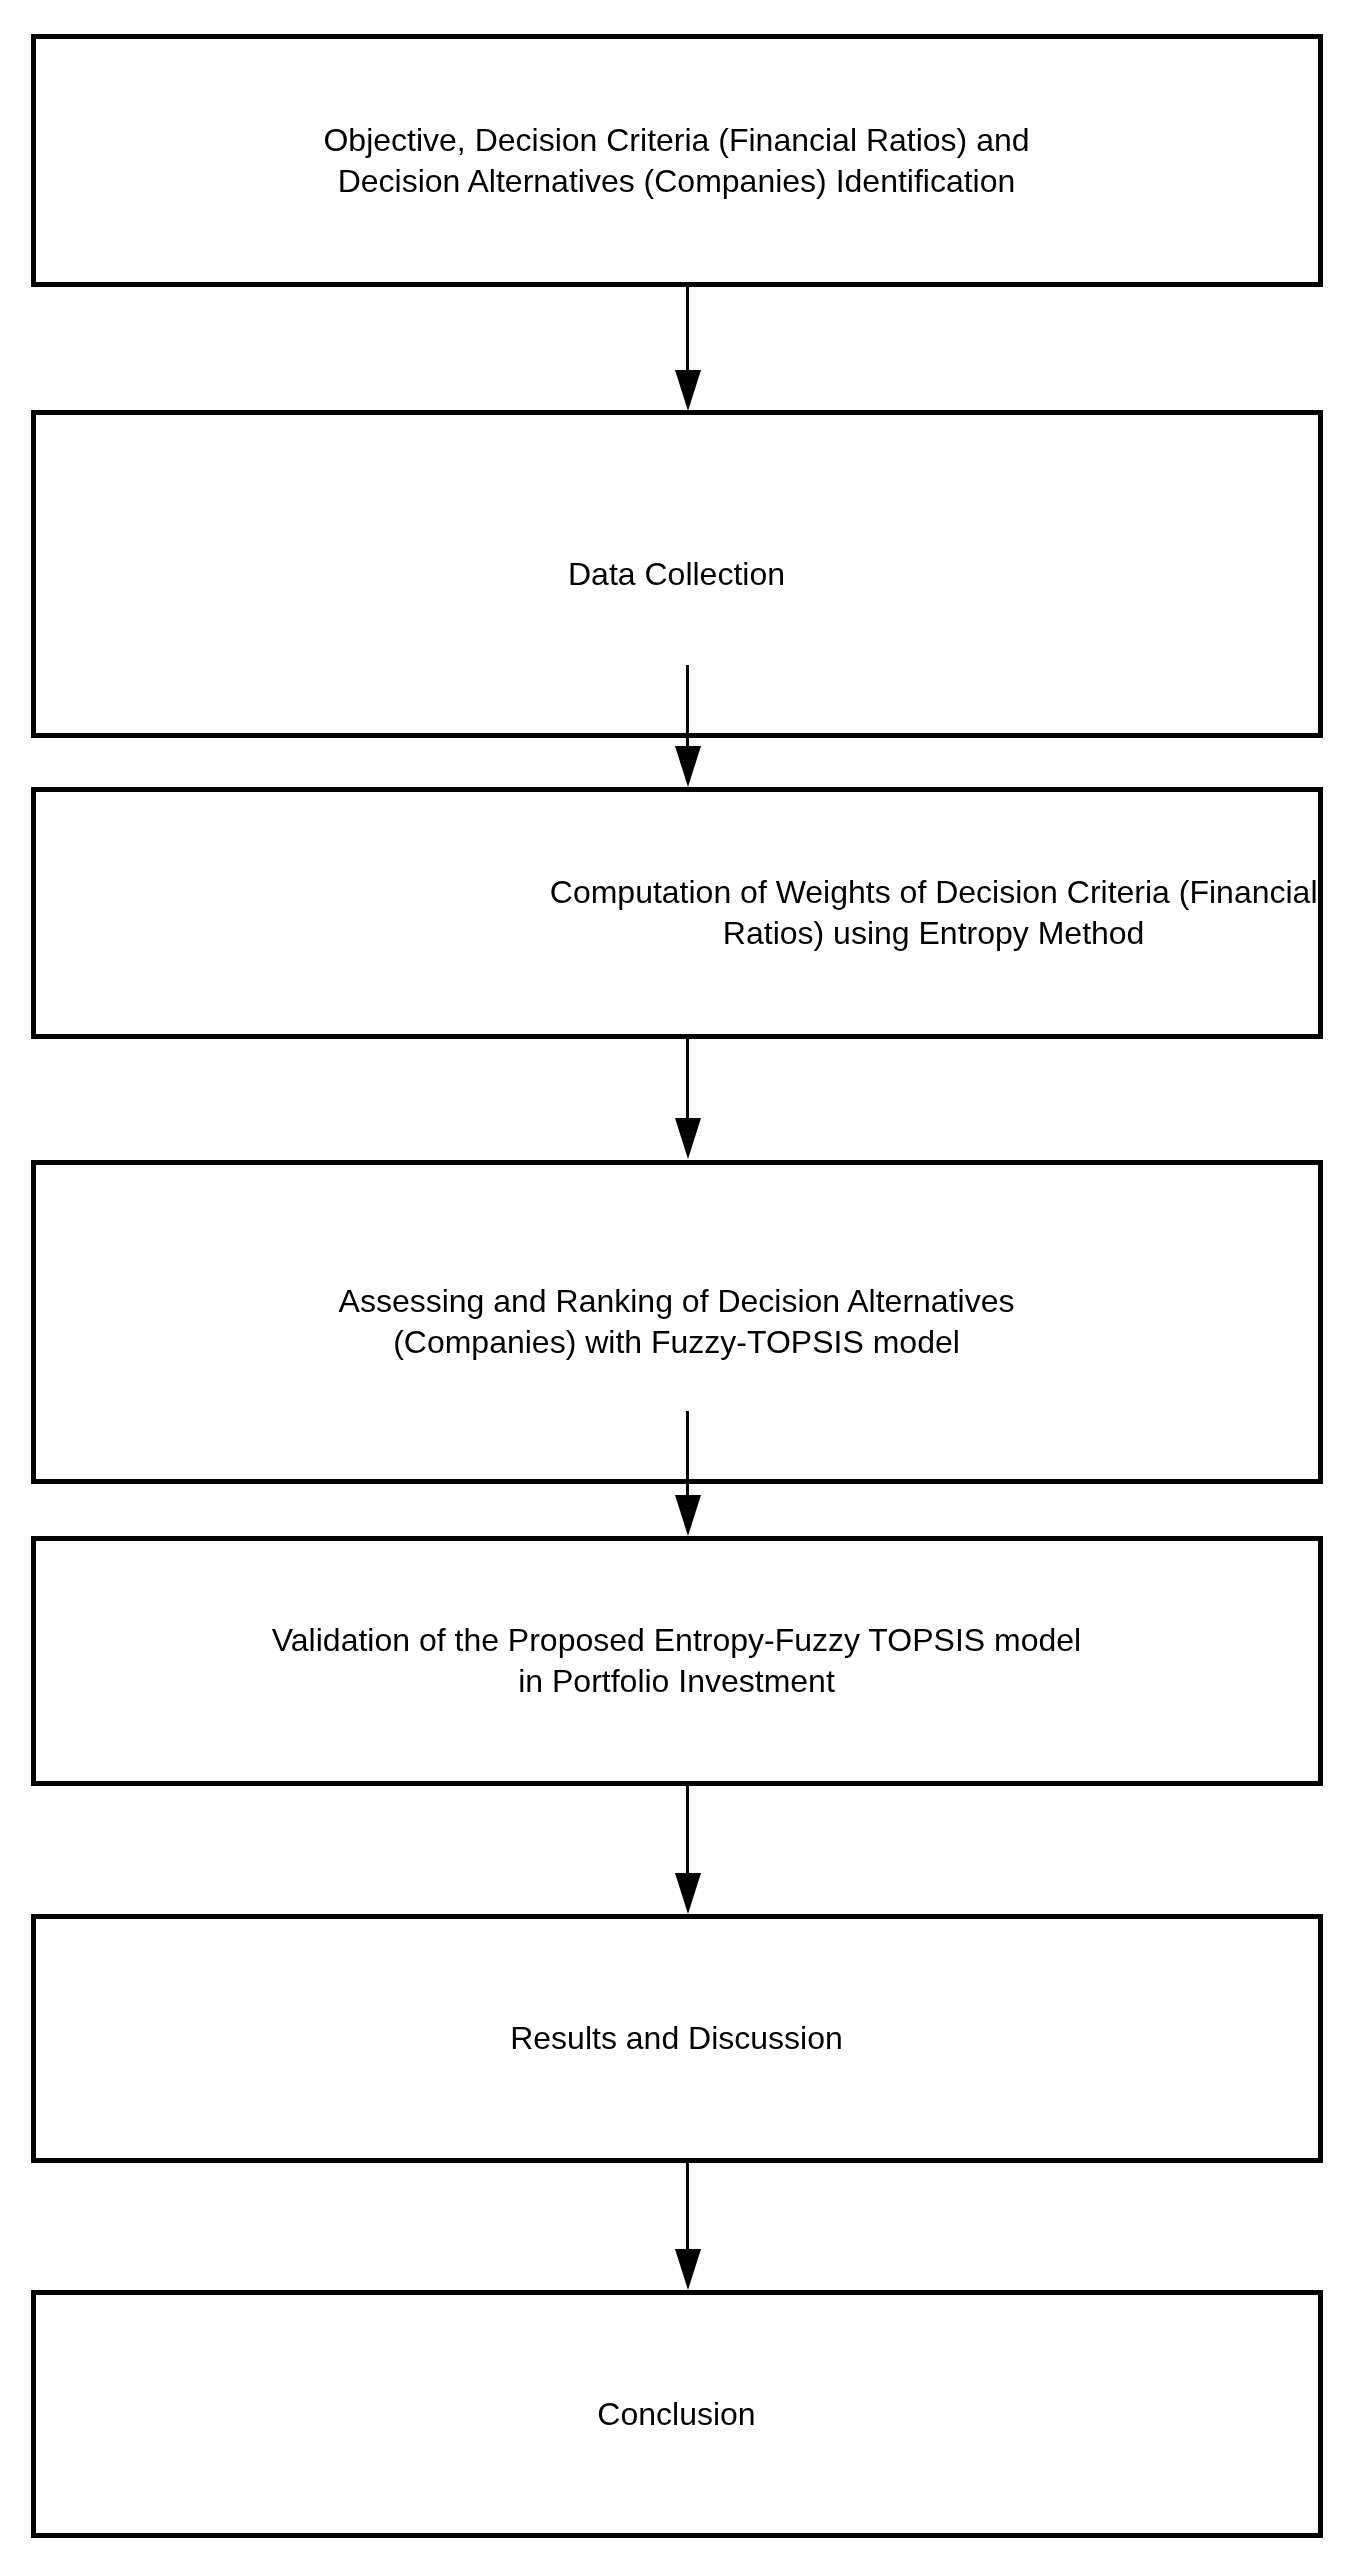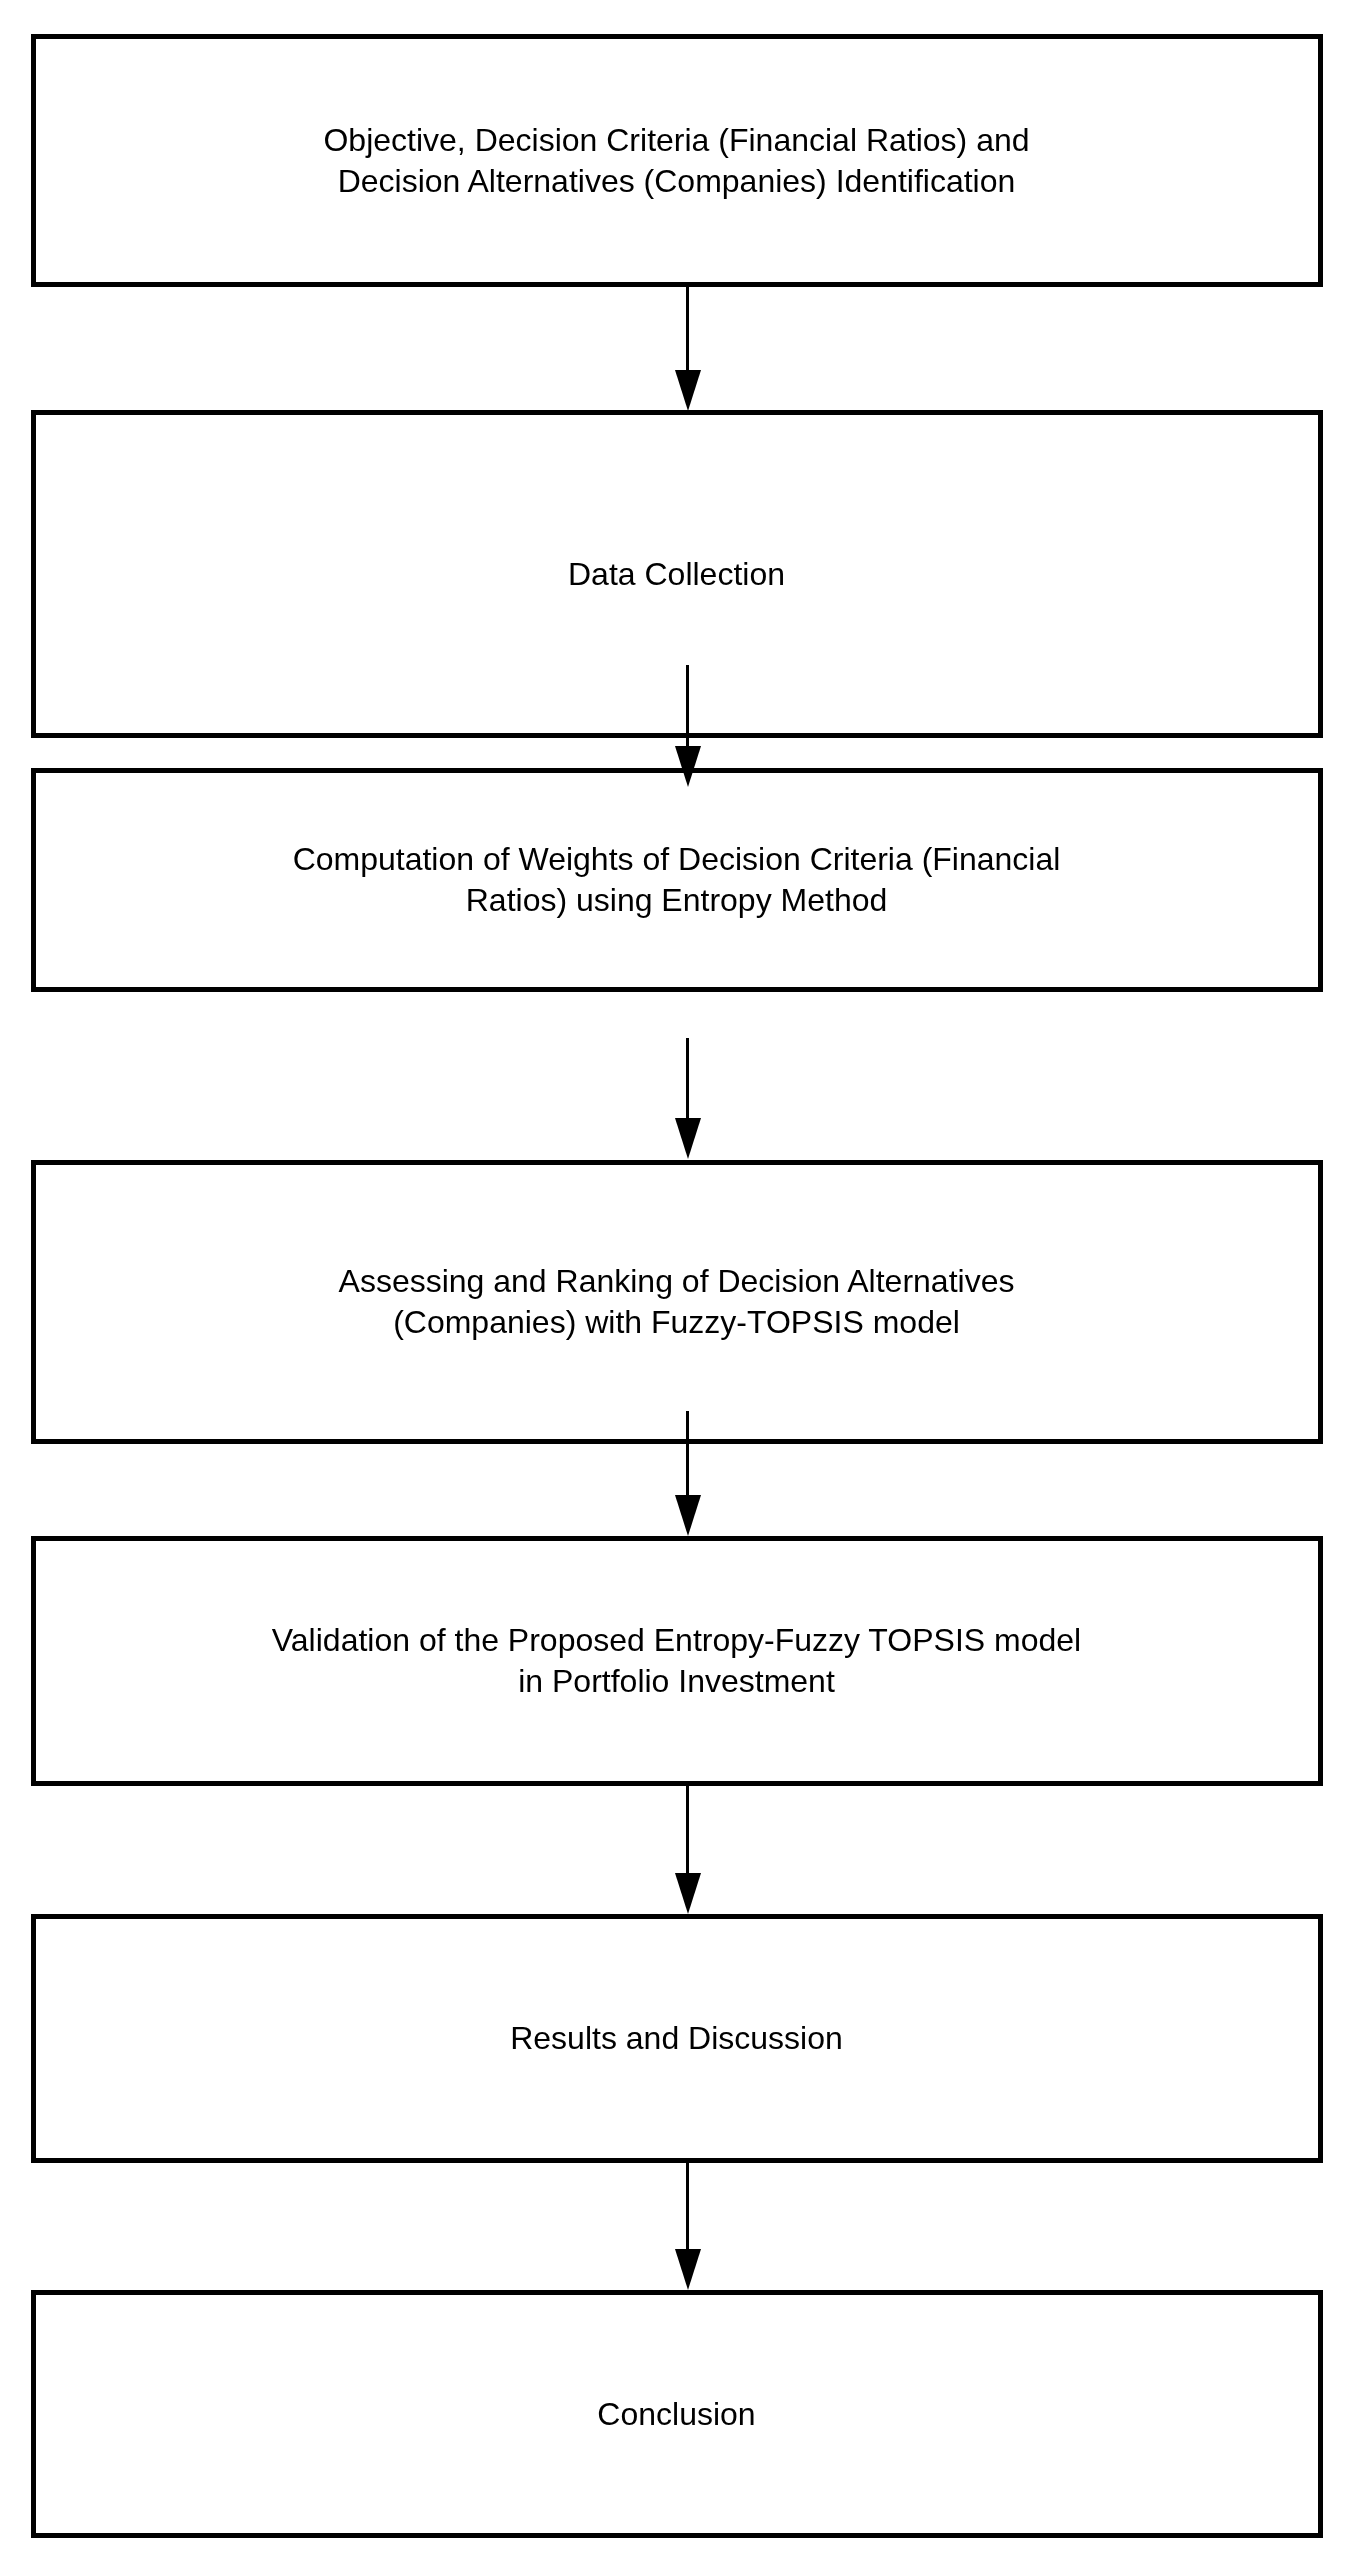--- a/index.html
+++ b/index.html
@@ -70,26 +70,26 @@
 
   <div class="step" style="top:34px;height:253px;">
     <div class="step-label">Objective, Decision Criteria (Financial Ratios) and
 Decision Alternatives (Companies) Identification</div>
   </div>
 
   <div class="step" style="top:410px;height:328px;">
     <div class="step-label">Data Collection</div>
   </div>
 
-  <div class="step" style="top:768px;height:224px;">
+  <div class="step" style="top:787px;height:252px;justify-content:flex-end;">
     <div class="step-label">Computation of Weights of Decision Criteria (Financial
 Ratios) using Entropy Method</div>
   </div>
 
-  <div class="step" style="top:1160px;height:284px;">
+  <div class="step" style="top:1160px;height:324px;">
     <div class="step-label">Assessing and Ranking of Decision Alternatives
 (Companies) with Fuzzy-TOPSIS model</div>
   </div>
 
   <div class="step" style="top:1536px;height:250px;">
     <div class="step-label">Validation of the Proposed Entropy-Fuzzy TOPSIS model
 in Portfolio Investment</div>
   </div>
 
   <div class="step" style="top:2290px;height:248px;">

